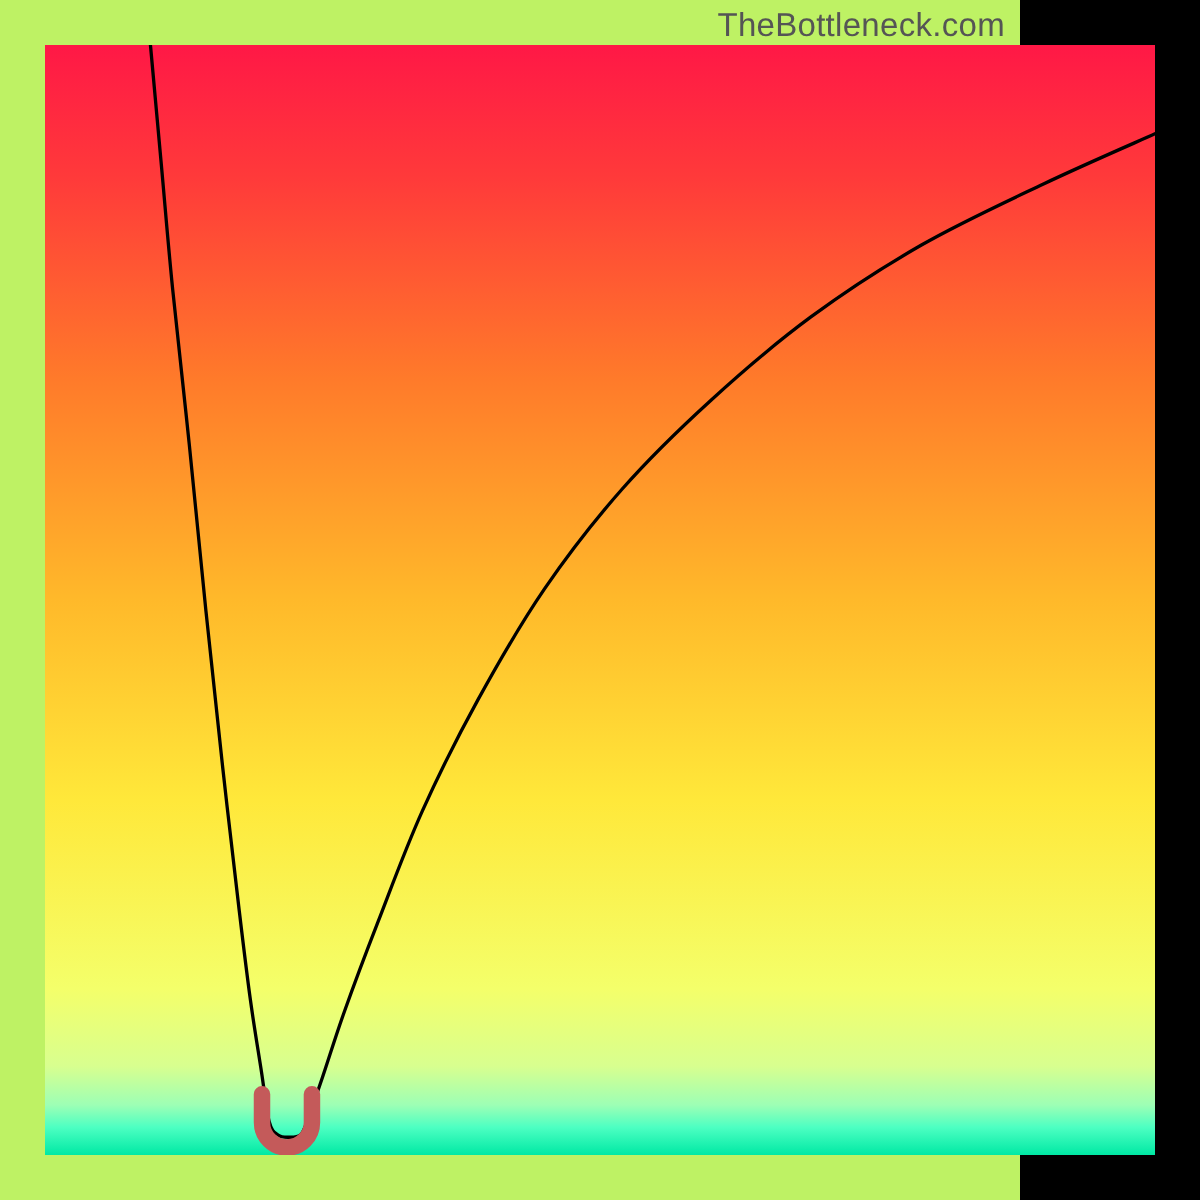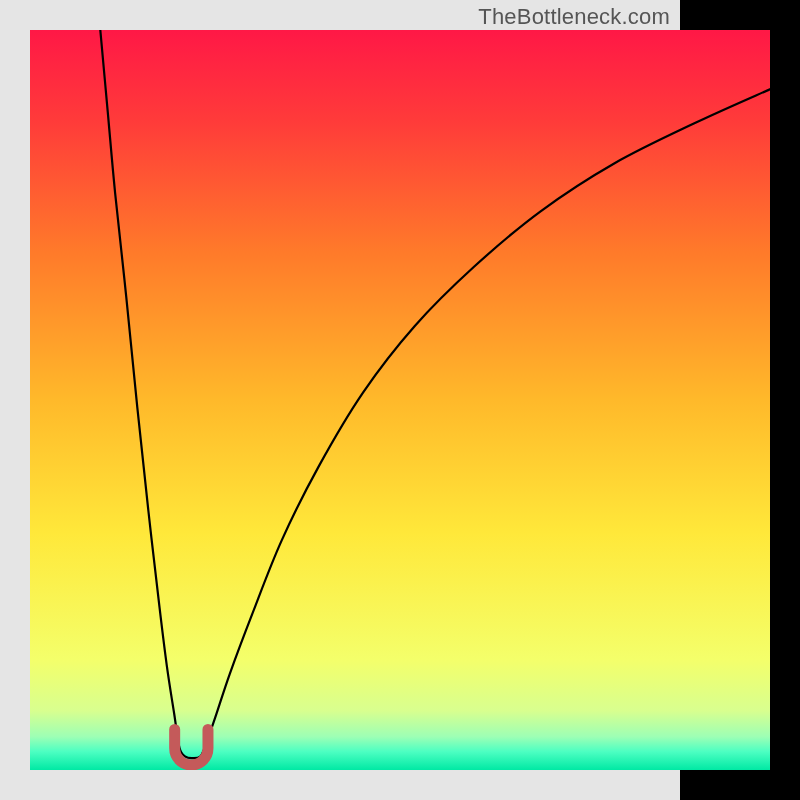--- a/index.html
+++ b/index.html
@@ -8,21 +8,21 @@
     width: 800px;
     height: 800px;
     overflow: hidden;
     background: #000;
     font-family: Arial, Helvetica, sans-serif;
   }
   .frame {
     position: absolute;
     left: 0; top: 0;
     width: 680px; height: 800px;
-    background: #e5e5e5;
+    background: #bef264;
   }
   .plot {
     position: absolute;
     left: 30px;
     top: 30px;
     width: 740px;
     height: 740px;
     overflow: hidden;
   }
   .watermark {

